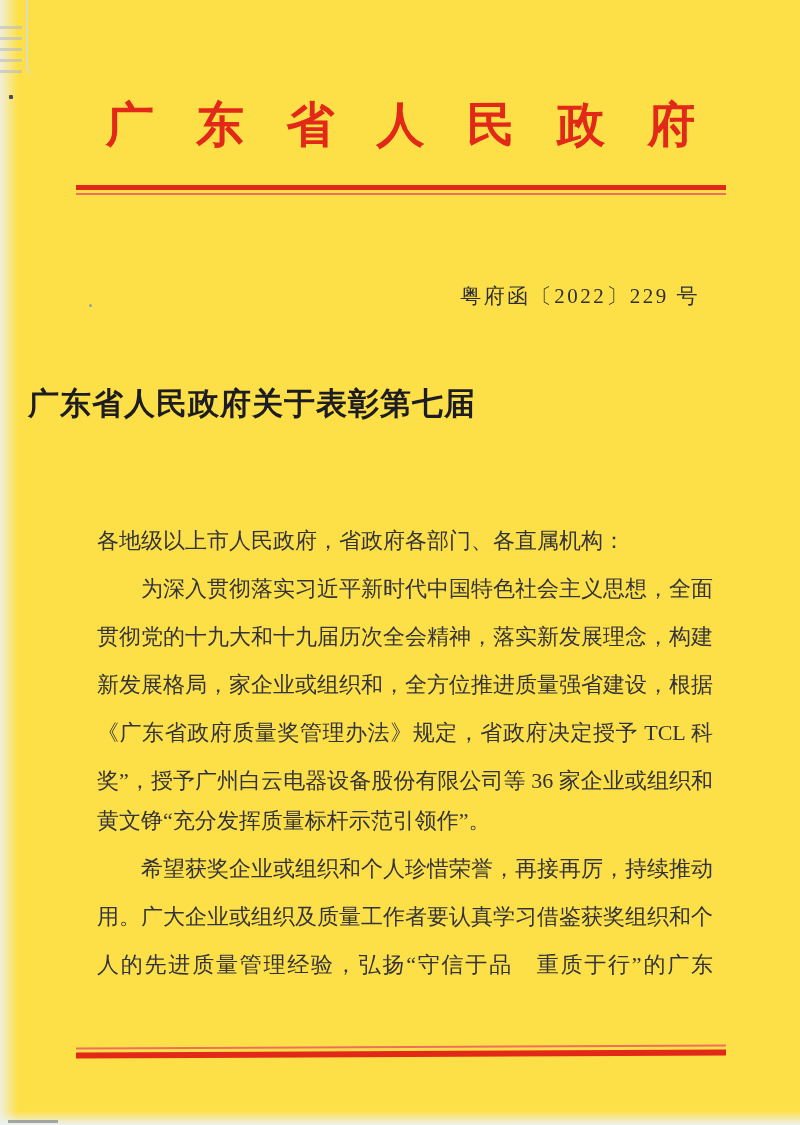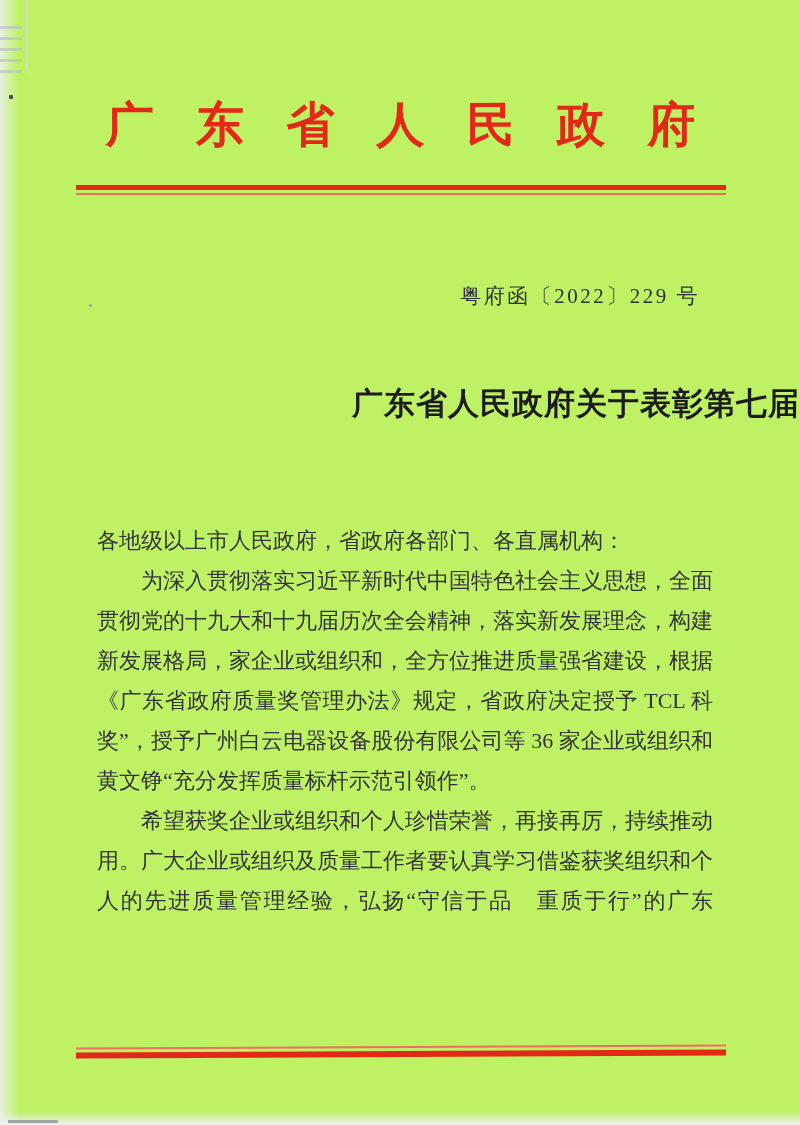--- a/index.html
+++ b/index.html
@@ -1,21 +1,21 @@
 <!DOCTYPE html>
 <html lang="zh" style="--accent: #e22818; --accent-light: #ef6e5e;"><head>
 <meta charset="utf-8">
 <style>
   * { margin: 0; padding: 0; box-sizing: border-box; }
   html, body { background: #ffffff; }
   .page {
     position: relative;
     width: 800px;
     height: 1125px;
-    background: #bef264;
+    background: #fde047;
     overflow: hidden;
     font-family: "Liberation Serif", "DejaVu Serif", serif;
   }
 
   
   .edge-left {
     position: absolute; left: 0; top: 0; width: 18px; height: 100%;
     background: linear-gradient(to right, #eef1f4, rgba(255,255,255,0));
     opacity: .85;
   }
@@ -63,38 +63,39 @@
     position: absolute; top: 257px; right: 100px;
     font-size: 21px; letter-spacing: 2.5px;
     color: #2e2e36;
     white-space: nowrap;
     margin-top: 25px;
   }
 
   
   .doc-title {
     position: absolute; top: 380px; left: 0; width: 100%;
-    text-align: right;
+    text-align: left;
     font-weight: 700;
     font-size: 31px; line-height: 47px;
     letter-spacing: 1px;
     color: #1c1c22;
+    padding-left: 28px;
   }
   .doc-title .title-line { white-space: nowrap; }
 
   
   .body-text {
     position: absolute; top: 521px; left: 97px; width: 616px;
     font-size: 22px; color: #33333b; font-family: Liberation Serif, serif;
   }
   .body-text .line {
     height: 40px; line-height: 40px;
     overflow: hidden;
   }
-  .body-text .line.fill { text-align: justify; text-align-last: justify; }
+  .body-text .line.fill { text-align: justify; text-align-last: justify; margin-top: 8px; }
   .body-text .line.indent { text-indent: 2em; }
 </style>
 </head>
 <body>
 
 <div class="page">
 
   <div class="edge-left"></div>
   <div class="edge-bottom"></div>
   <div class="art-topleft"></div>

